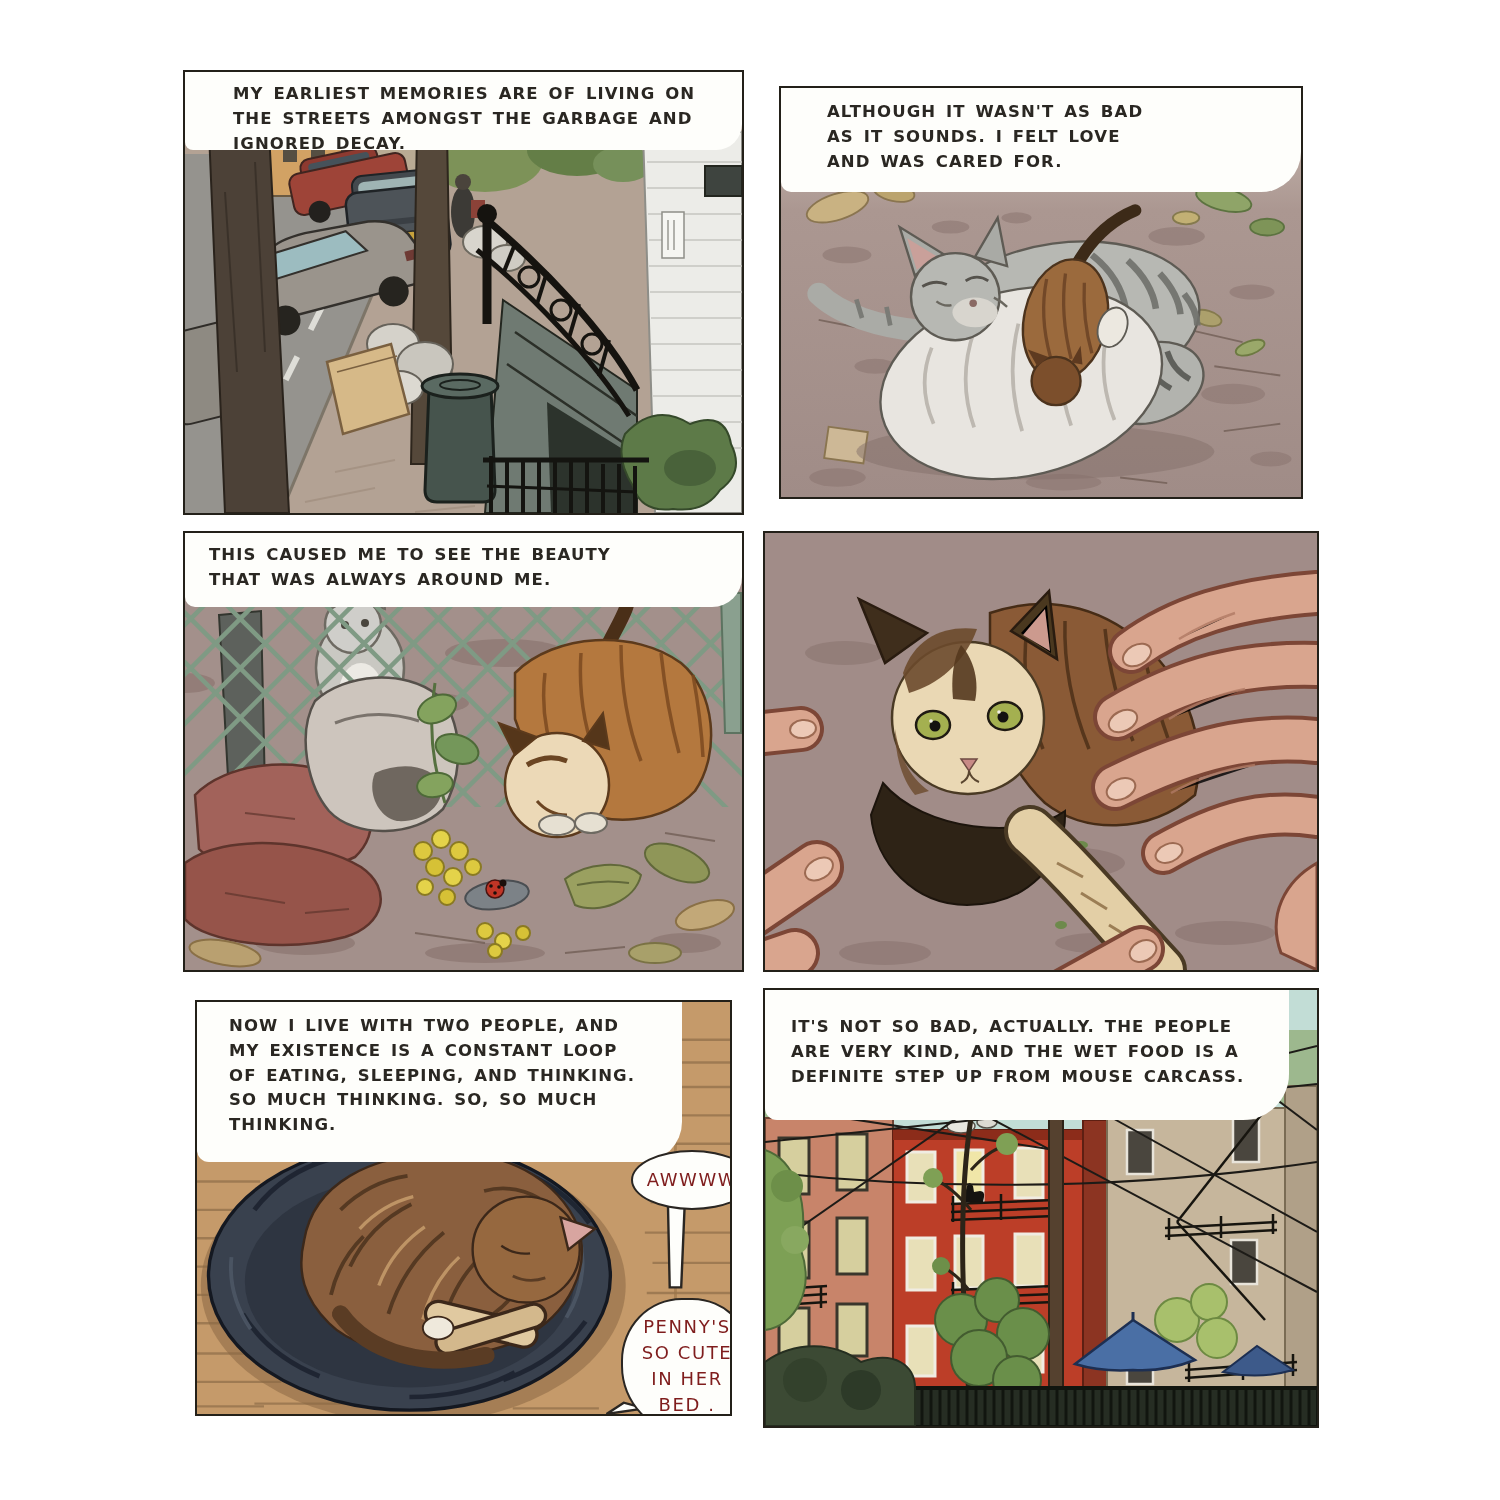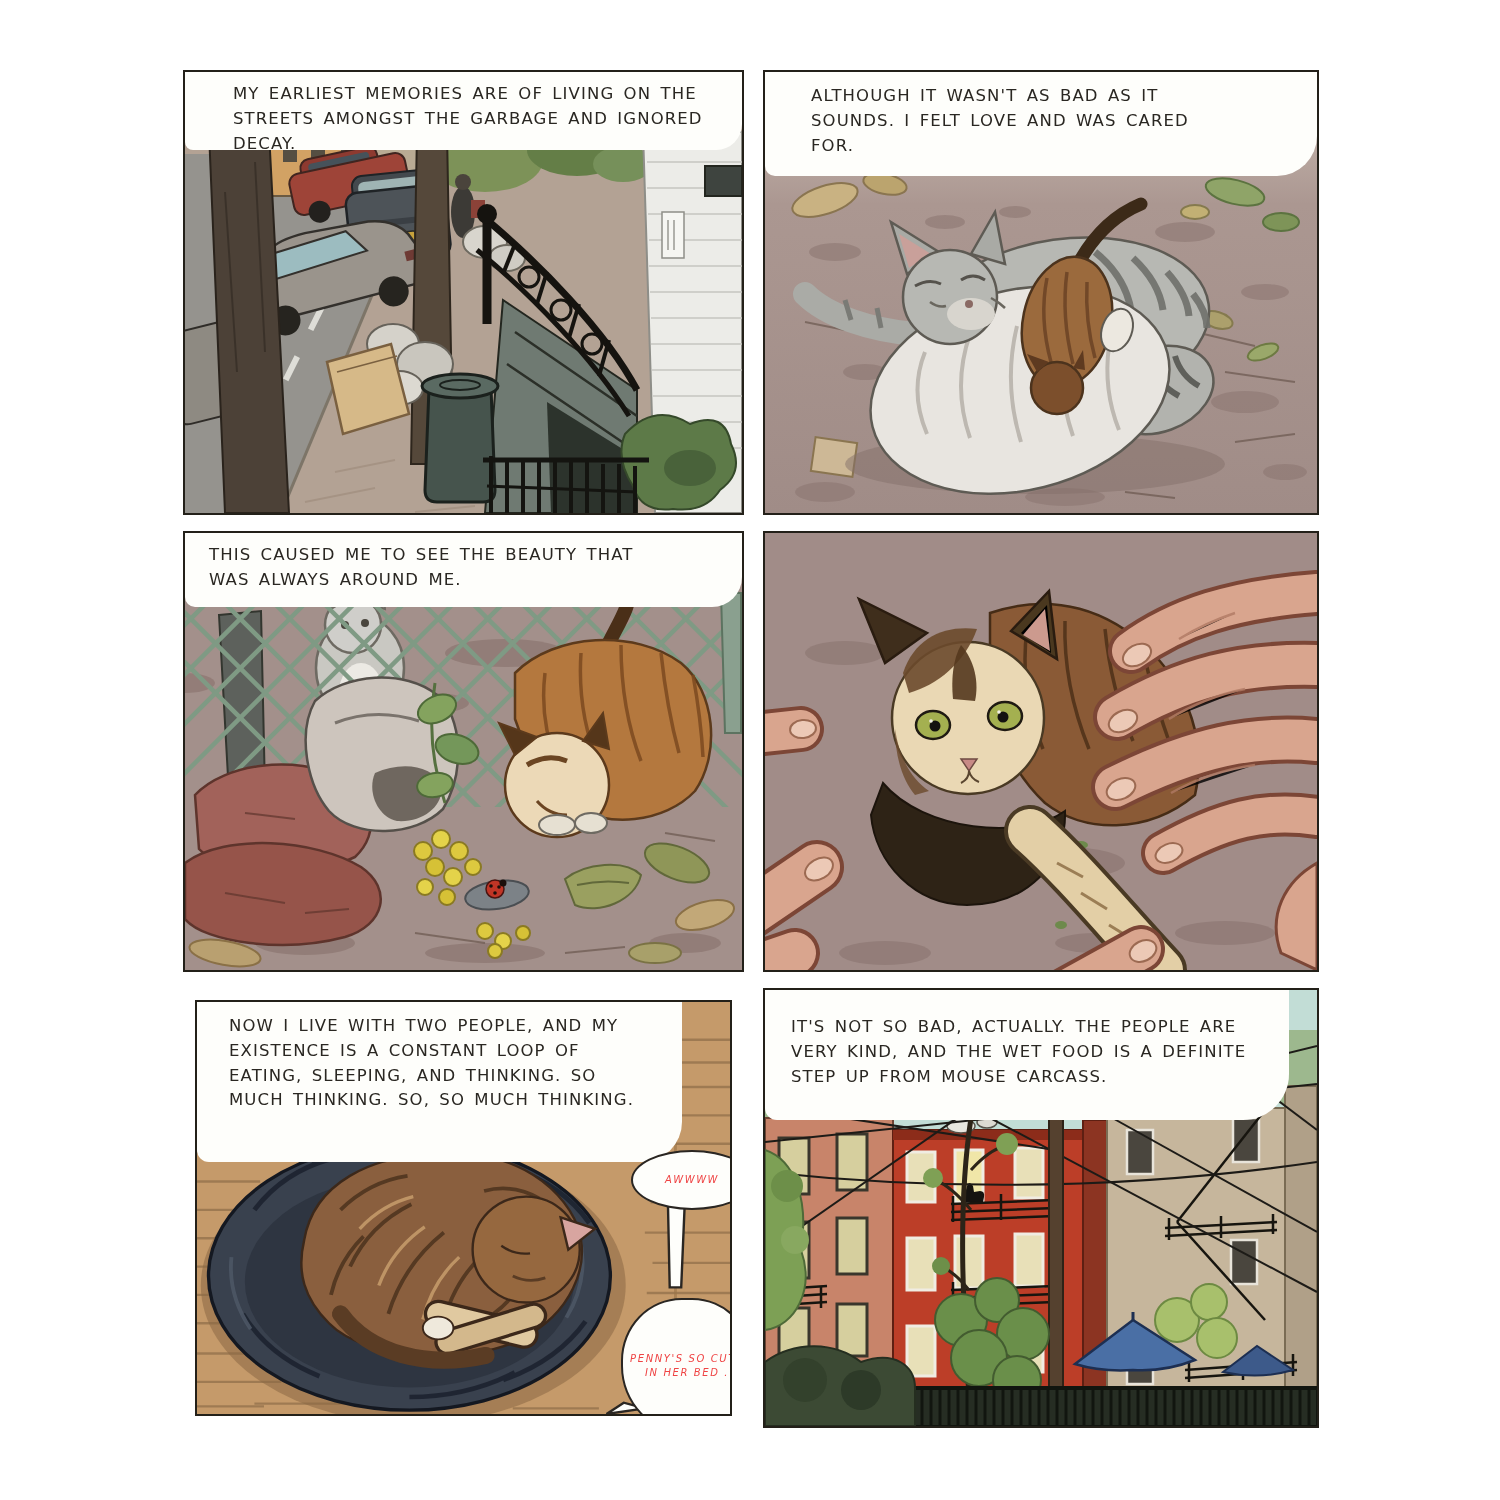--- a/index.html
+++ b/index.html
@@ -5,30 +5,30 @@
   html,body{margin:0;padding:0;background:#ffffff;}
   body{width:1500px;height:1500px;position:relative;font-family:"DejaVu Sans",sans-serif;}
   .sheet{position:absolute;left:0;top:0;width:1500px;height:1500px;background:#ffffff;}
   .grid{position:absolute;left:183px;top:70px;width:1136px;height:1358px;
         display:grid;grid-template-columns:561px 556px;grid-template-rows:445px 441px 440px;
         column-gap:19px;row-gap:16px;}
   .panel{position:relative;background:#ffffff;border:2px solid #232019;overflow:hidden;box-sizing:border-box;}
   .scene{position:absolute;left:0;top:0;width:100%;height:100%;display:block;}
   .caption{position:absolute;left:0;top:0;background:#fefefb;color:#2a2722;
            font-size:16.5px;line-height:1.5;letter-spacing:1.1px;word-spacing:3px;
-           box-sizing:border-box;z-index:3;}
+           box-sizing:border-box;z-index:3;font-weight:bold;}
   .c1{width:100%;height:78px;padding:10px 26px 0 48px;border-radius:0 0 26px 8px;}
   .c2{width:100%;height:104px;padding:12px 128px 0 46px;border-radius:0 0 40px 10px;}
   .c3{width:100%;height:74px;padding:10px 70px 0 24px;border-radius:0 0 30px 10px;}
   .c4{width:68%;height:86px;padding:12px 34px 0 54px;border-radius:0 0 54px 10px;}
   .c5{width:91%;height:160px;padding:12px 44px 0 32px;border-radius:0 0 40px 12px;}
   .c6{width:95%;height:130px;padding:25px 40px 0 26px;border-radius:0 0 46px 12px;}
-  .bubble{position:absolute;background:#fefefb;border:2.5px solid #2a2622;color:#ef4444;
+  .bubble{position:absolute;background:#fefefb;border:2.5px solid #2a2622;color:#7f1d1d;
           display:flex;align-items:center;justify-content:center;text-align:center;
-          font-size:10px;line-height:1.45;letter-spacing:1.6px;z-index:4;box-sizing:border-box;font-style:italic;}
+          font-size:18px;line-height:1.45;letter-spacing:1.6px;z-index:4;box-sizing:border-box;}
   .b1{left:434px;top:148px;width:122px;height:60px;border-radius:50%;}
   .b2{left:424px;top:296px;width:132px;height:136px;border-radius:46% 46% 44% 50%;padding:6px;text-align:center;}
 </style>
 </head>
 <body>
 
 <div class="sheet">
   <div class="grid">
 
     <figure class="panel" style="margin:0">
@@ -147,21 +147,21 @@
         </g>
         <g stroke="#9c8a7a" stroke-width="2" opacity="0.6">
           <line x1="150" y1="400" x2="210" y2="388"></line>
             <line x1="120" y1="430" x2="190" y2="416"></line>
             <line x1="230" y1="440" x2="290" y2="434"></line>
         </g>
       </svg>
       <figcaption class="caption c1">MY EARLIEST MEMORIES ARE OF LIVING ON THE STREETS AMONGST THE GARBAGE AND IGNORED DECAY.</figcaption>
     </figure>
 
-    <figure class="panel" style="margin:0">
+    <figure class="panel" style="margin:16px">
       <svg class="scene" viewBox="0 0 552 441" preserveAspectRatio="none">
         <defs>
           <linearGradient id="p2g" x1="0" y1="0" x2="0" y2="1">
             <stop offset="0" stop-color="#cdbfb6"></stop>
               <stop offset="0.3" stop-color="#ab9791"></stop>
               <stop offset="1" stop-color="#a08c87"></stop>
           </linearGradient>
         </defs>
         <rect width="552" height="441" fill="url(#p2g)"></rect>
         <g fill="#8b7570" opacity="0.55">

